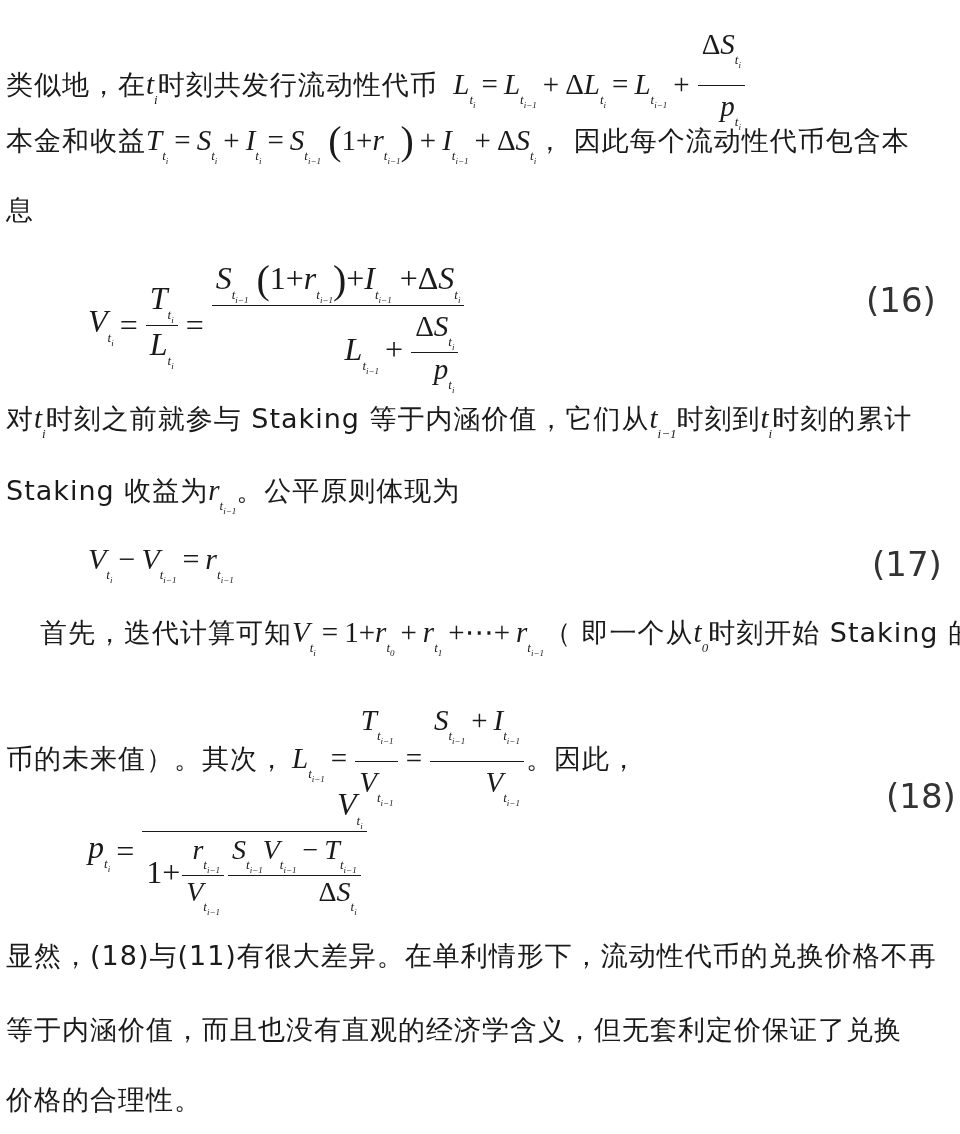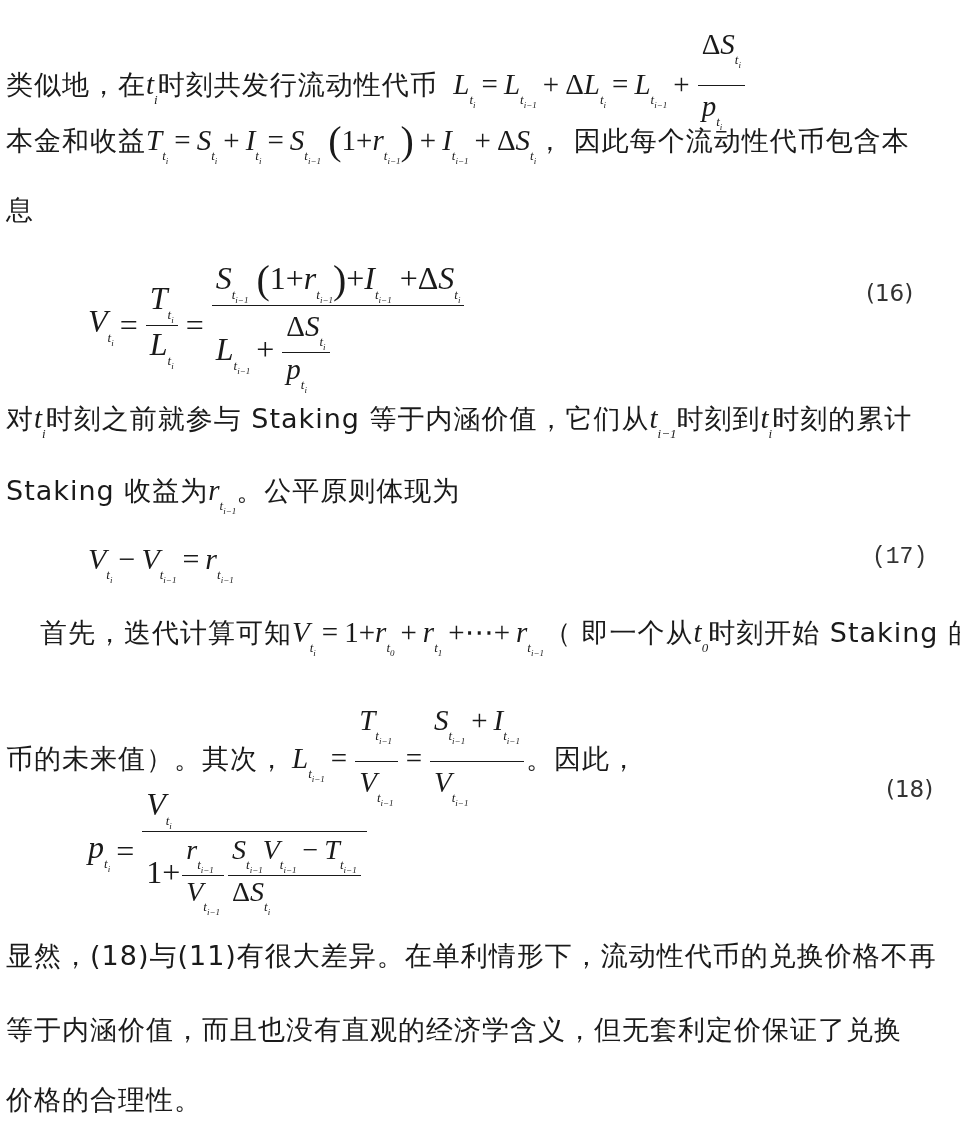--- a/index.html
+++ b/index.html
@@ -13,30 +13,30 @@
     font-size: 27px; line-height: 40px; white-space: nowrap;
     letter-spacing: 1px;
   }
   .m {
     font-family: "Liberation Serif", "DejaVu Serif", serif;
     font-style: italic; font-size: 29px; letter-spacing: 0;
   }
   .mu { font-family: "Liberation Serif", "DejaVu Serif", serif; font-style: normal; letter-spacing: 0; }
   .sub { font-size: 13px; vertical-align: -10px; font-style: italic; font-family: "Liberation Serif", serif; }
   .subsub { font-size: 9px; vertical-align: -4px; font-style: italic; font-family: "Liberation Serif", serif; }
-  .frac { display: inline-block; vertical-align: middle; text-align: left; margin: 0 2px; }
+  .frac { display: inline-block; vertical-align: middle; text-align: right; margin: 0 2px; }
   .frac > .num { display: block; padding: 0 4px; }
   .frac > .den { display: block; border-top: 1.6px solid #1a1a1a; padding: 0 4px; }
   .eq {
     position: absolute; left: 88px;
     font-family: "Liberation Serif", "DejaVu Serif", serif;
     font-style: italic; font-size: 32px; white-space: nowrap;
   }
   .eqno {
-    position: absolute; font-size: 23px;
+    position: absolute; font-size: 34px;
     font-family: "DejaVu Sans", "Liberation Sans", sans-serif; color: #333;
   }
   .op { font-style: normal; margin: 0 6px; }
   .paren { font-style: normal; font-size: 40px; vertical-align: -4px; }
 </style>
 </head>
 <body>
 
 <div class="line" style="top:24px;">
   <span>类似地，在</span><span class="m"><span>t</span><span class="sub">i</span></span><span>时刻共发行流动性代币</span>
@@ -60,21 +60,21 @@
 <div class="line" style="top:398px;">
   <span>对</span><span class="m">t<span class="sub">i</span></span><span>时刻之前就参与 Staking 等于内涵价值，它们从</span><span class="m">t<span class="sub">i−1</span></span><span>时刻到</span><span class="m">t<span class="sub">i</span></span><span>时刻的累计</span>
 </div>
 <div class="line" style="top:470px;">
   <span>Staking 收益为</span><span class="m">r<span class="sub">t<span class="subsub">i−1</span></span></span><span>。公平原则体现为</span>
 </div>
 
 <div class="eq" style="top:542px; font-size:30px;">
   V<span class="sub">t<span class="subsub">i</span></span><span class="op mu">−</span>V<span class="sub">t<span class="subsub">i−1</span></span><span class="op mu">=</span>r<span class="sub">t<span class="subsub">i−1</span></span>
 </div>
-<div class="eqno" style="top:544px; left:872px;font-family:Liberation Mono, monospace;">(17)</div>
+<div class="eqno" style="top:544px; left:872px;">(17)</div>
 
 <div class="line" style="top:612px;margin-left:34px;">
   <span>首先，迭代计算可知</span><span class="m">V<span class="sub">t<span class="subsub">i</span></span><span class="op mu">=</span><span class="mu">1+</span>r<span class="sub">t<span class="subsub">0</span></span><span class="op mu">+</span>r<span class="sub">t<span class="subsub">1</span></span><span class="op mu">+⋯+</span>r<span class="sub">t<span class="subsub">i−1</span></span></span><span>（ 即一个从</span><span class="m">t<span class="sub">0</span></span><span>时刻开始 Staking 的</span>
 </div>
 <div class="line" style="top:700px;">
   <span>币的未来值）。其次，</span><span class="m" style="margin-left:6px;">L<span class="sub">t<span class="subsub">i−1</span></span><span class="op mu">=</span><span class="frac"><span class="num">T<span class="sub">t<span class="subsub">i−1</span></span></span><span class="den">V<span class="sub">t<span class="subsub">i−1</span></span></span></span><span class="op mu">=</span><span class="frac"><span class="num">S<span class="sub">t<span class="subsub">i−1</span></span><span class="op mu">+</span>I<span class="sub">t<span class="subsub">i−1</span></span></span><span class="den">V<span class="sub">t<span class="subsub">i−1</span></span></span></span></span><span>。因此，</span>
 </div>
 
 <div class="eq" style="top:786px;">
   <span style="vertical-align:middle;">p<span class="sub">t<span class="subsub">i</span></span></span><span class="op mu" style="vertical-align:middle;">=</span><span class="frac"><span class="num">V<span class="sub">t<span class="subsub">i</span></span></span><span class="den" style="padding-top:2px;"><span class="mu">1+</span><span class="frac" style="font-size:28px;"><span class="num">r<span class="sub">t<span class="subsub">i−1</span></span></span><span class="den">V<span class="sub">t<span class="subsub">i−1</span></span></span></span><span class="frac" style="font-size:28px;"><span class="num">S<span class="sub">t<span class="subsub">i−1</span></span>V<span class="sub">t<span class="subsub">i−1</span></span><span class="op mu">−</span>T<span class="sub">t<span class="subsub">i−1</span></span></span><span class="den"><span class="mu">Δ</span>S<span class="sub">t<span class="subsub">i</span></span></span></span></span></span>

